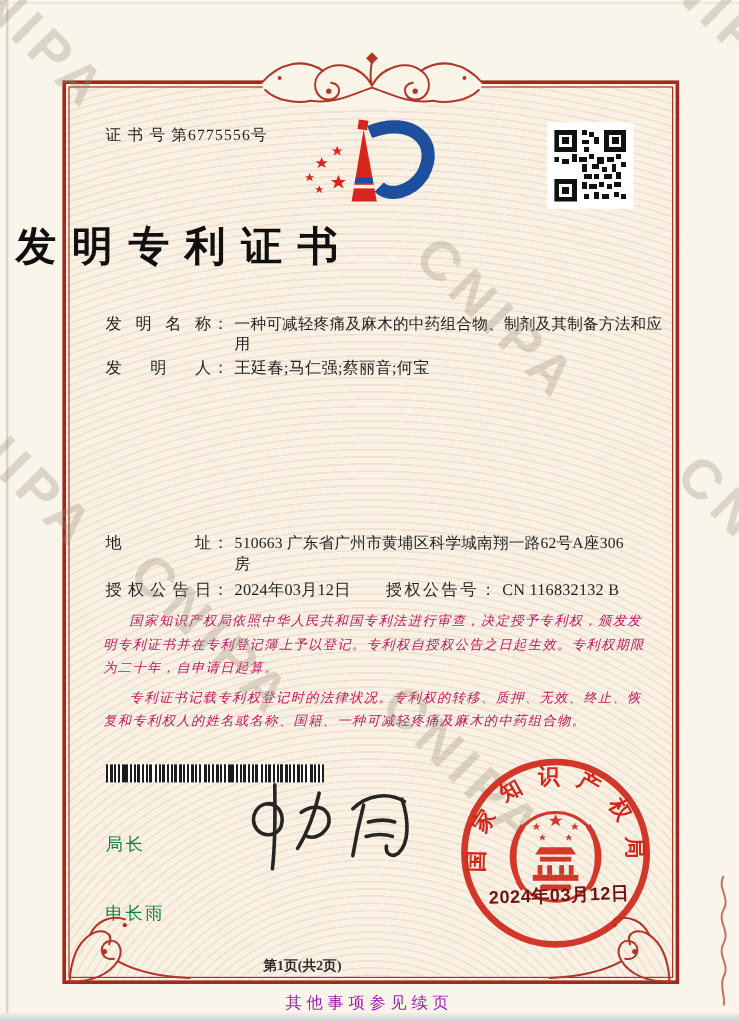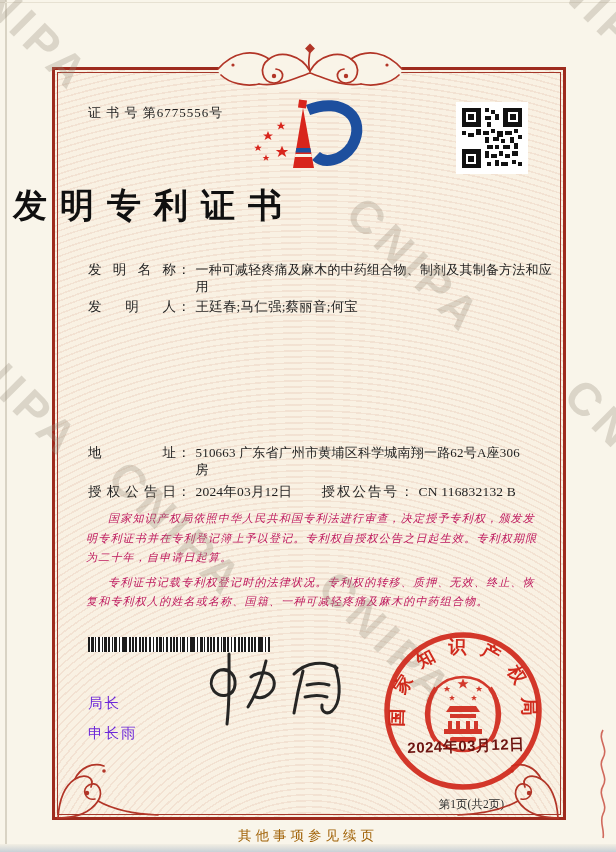--- a/index.html
+++ b/index.html
@@ -36,29 +36,29 @@
   .pair2 .flabel{width:auto;letter-spacing:2px;}
   .paras{position:absolute;left:86px;top:509px;width:456px;font-size:11px;line-height:19.5px;
          letter-spacing:1.2px;color:#be185d;font-style:italic;}
   .paras p{margin:0 0 5px 0;text-indent:2em;}
   .barcode{position:absolute;left:88px;top:637px;width:182px;height:15px;
     background:
       repeating-linear-gradient(90deg,#1c1c1c 0 1.6px,rgba(0,0,0,0) 1.6px 3.4px),
       repeating-linear-gradient(90deg,#1c1c1c 0 1px,rgba(0,0,0,0) 1px 5.2px),
       #fdfdfd;}
   .signer{position:absolute;left:88px;font-family:"Liberation Sans","DejaVu Sans",sans-serif;
-          font-size:14.5px;color:#6d28d9;font-weight:500;letter-spacing:2px;}
+          font-size:14.5px;color:#15803d;font-weight:500;letter-spacing:2px;}
   .signature{position:absolute;left:198px;top:648px;}
   .seal{position:absolute;left:380px;top:628px;z-index:6;}
   .seal-date{position:absolute;left:398px;top:737px;width:136px;text-align:center;z-index:7;
              font-size:15px;font-weight:bold;color:#6e1410;transform:rotate(-2deg);
              font-family:"Liberation Sans","DejaVu Sans",sans-serif;letter-spacing:0.5px;}
-  .page-num{position:absolute;left:0;top:797px;width:504px;text-align:right;font-size:11.5px;color:#2b2b2b;z-index:3;}
+  .page-num{position:absolute;left:0;top:797px;width:504px;text-align:center;font-size:11.5px;color:#2b2b2b;z-index:3;font-weight:bold;}
   .cont-note{position:absolute;left:0;top:827px;width:616px;text-align:center;font-size:13.5px;
-             letter-spacing:4px;color:#a16207;z-index:3;}
+             letter-spacing:4px;color:#a21caf;z-index:3;}
   .ornament{position:absolute;z-index:4;pointer-events:none;}
   svg{display:block;}
 </style>
 </head>
 <body>
 
 <div class="page">
 
   <div class="edge-left"></div>
   <div class="edge-top"></div>
@@ -199,21 +199,21 @@
         <path d="M53,29 C63,22 74,24 76,33 C78,43 67,52 58,49"></path>
         <path d="M96,26 C108,14 126,12 139,20"></path>
         <path d="M105,23 C101,38 98,53 96,65"></path>
         <path d="M137,18 C143,36 143,55 134,63 C129,67 123,64 124,57"></path>
         <path d="M109,37 C117,35 125,35 131,37"></path>
         <path d="M107,49 C115,47 123,47 129,49"></path>
       </g>
     </svg>
 
     <div class="signer" style="top:694px">局长</div>
-    <div class="signer" style="top:724px">申长雨</div>
+    <div class="signer" style="top:752px">申长雨</div>
 
     <div class="page-num">第1页(共2页)</div>
     <div class="cont-note">其他事项参见续页</div>
   </div>
 
   <svg class="seal" width="166" height="166" viewBox="0 0 166 166">
     <defs>
       <path id="sealArc" d="M25.6,102.5 A60,60 0 1 1 140.4,102.5" fill="none"></path>
       <polygon id="sstar" points="0,-10 2.9,-3.1 10,-3.1 4.2,1.2 6.9,8.1 0,3.8 -6.9,8.1 -4.2,1.2 -10,-3.1 -2.9,-3.1"></polygon>
     </defs>

